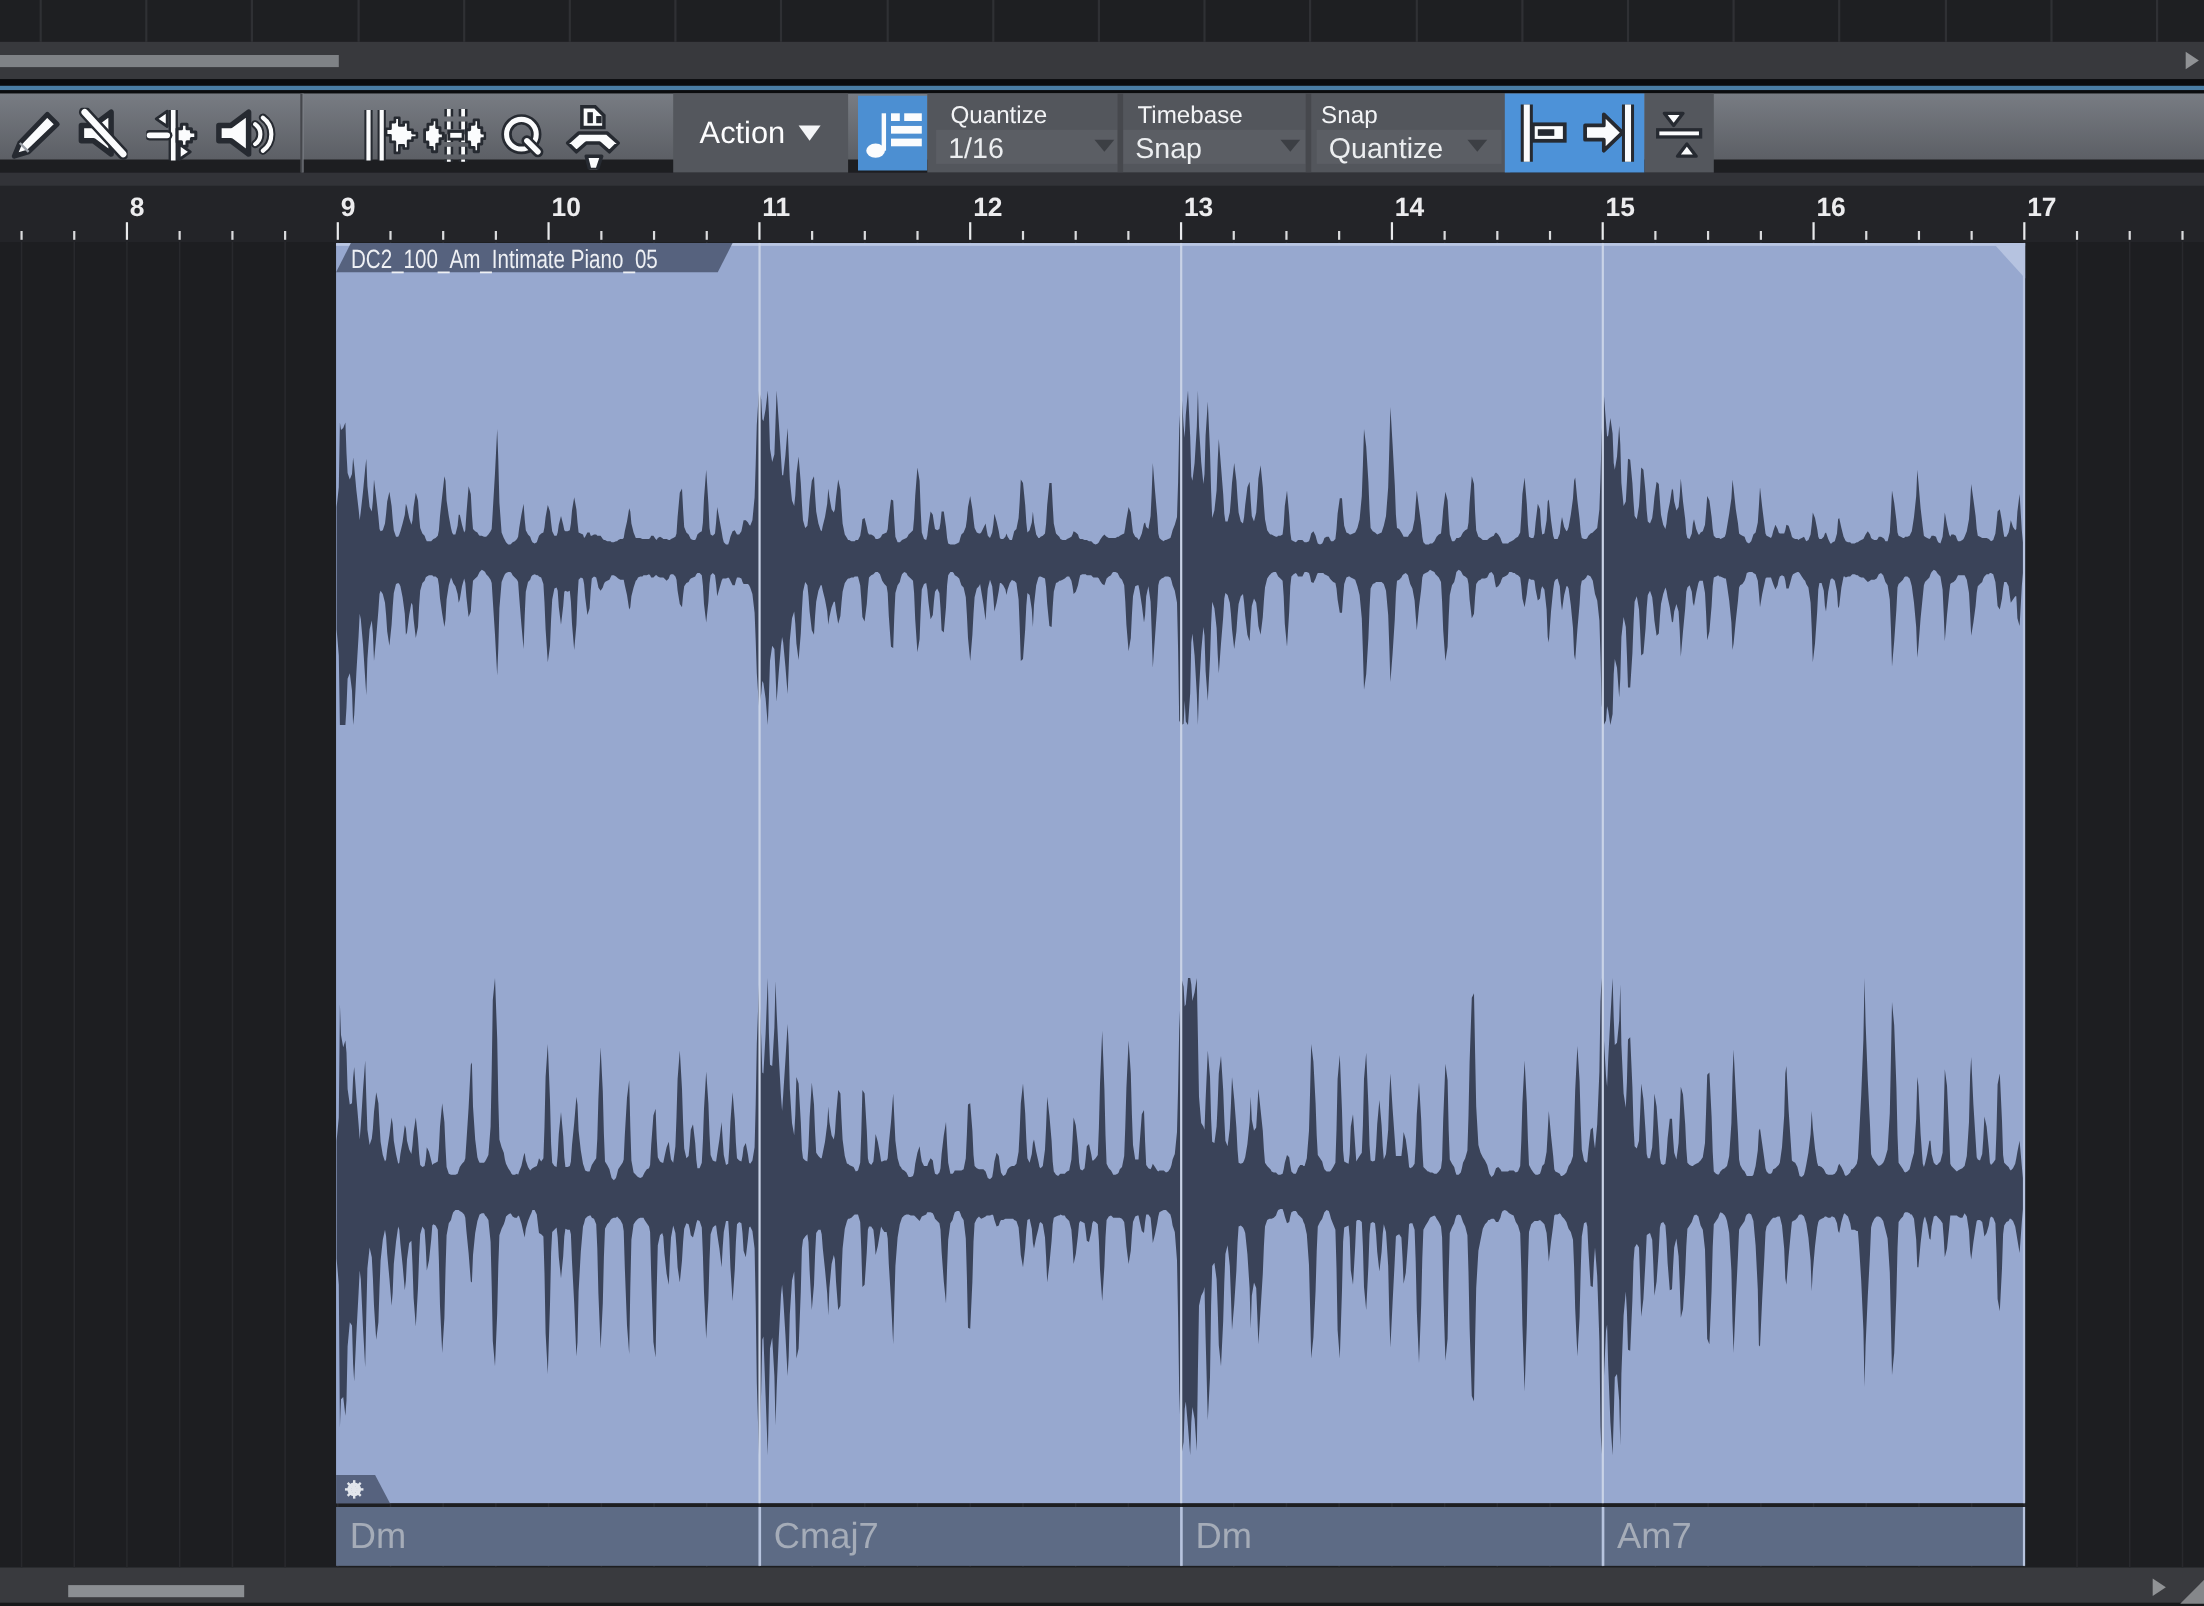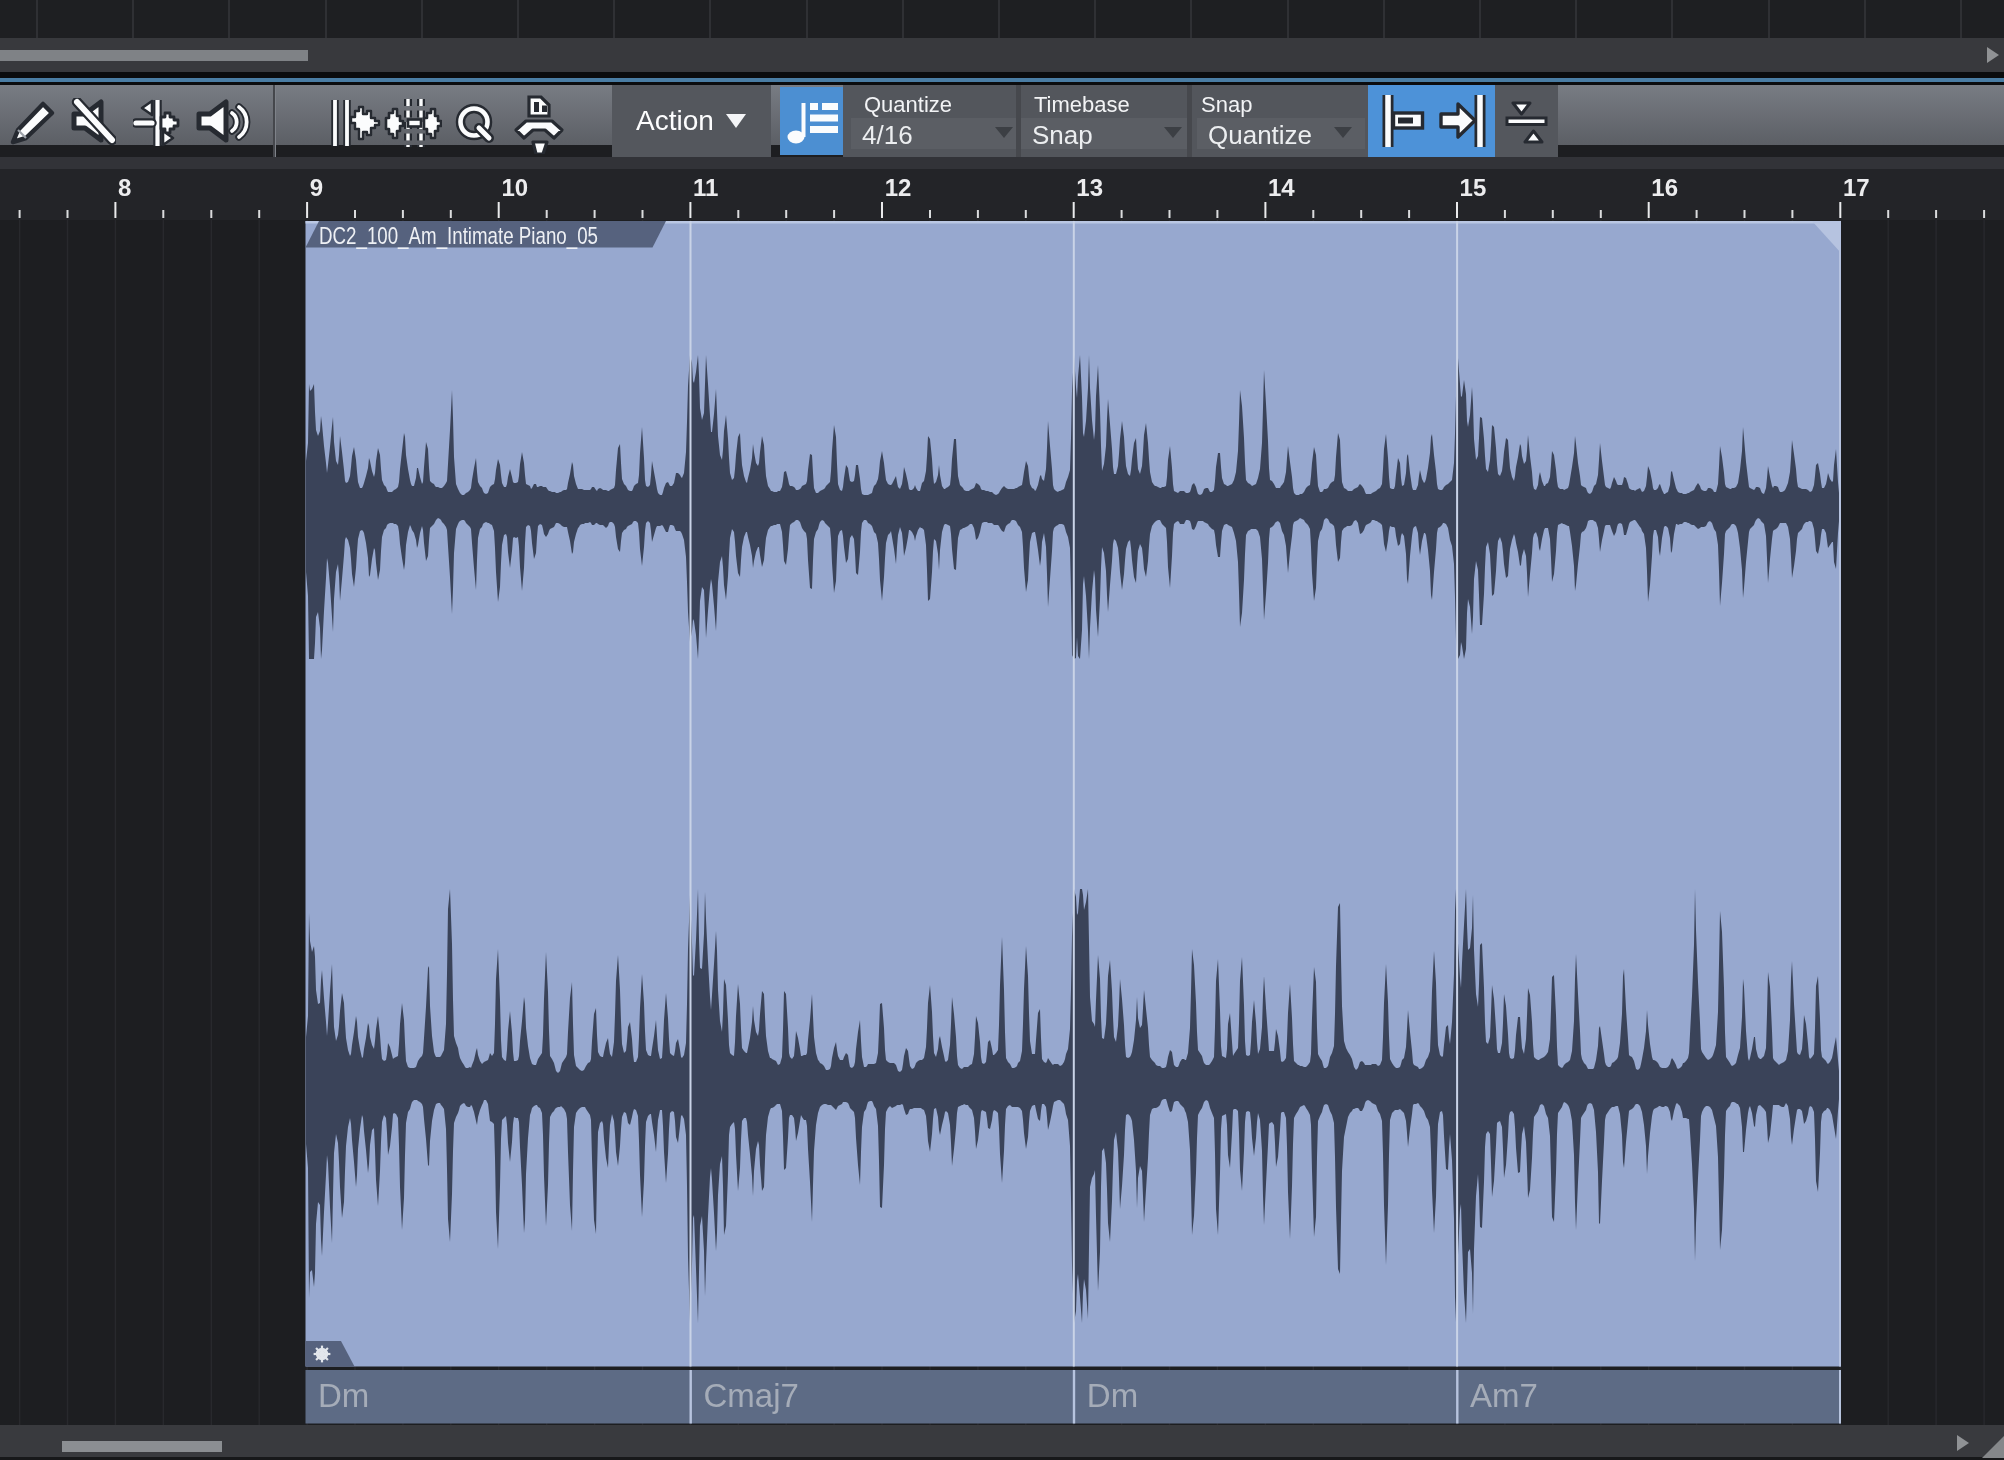--- a/index.html
+++ b/index.html
@@ -66,21 +66,21 @@
 <div class="abs" id="toolbar">
   <div class="divider" style="left:273px"></div>
   <div id="actionblk">
       <span id="actiontxt">Action</span>
       <div id="actionarr"></div>
     </div>
   <div id="bluebtn"></div>
   <div id="qtspanel">
     <span class="qlabel" style="left:21px">Quantize</span>
     <div class="qfield" style="left:8px;width:165px">
-        <span class="qval">4/16</span>
+        <span class="qval">1/16</span>
       </div>
     <span class="qlabel" style="left:191px">Timebase</span>
     <div class="qfield" style="left:178px;width:166px">
         <span class="qval">Snap</span>
       </div>
     <span class="qlabel" style="left:358px">Snap</span>
     <div class="qfield" style="left:354px;width:168px">
         <span class="qval">Quantize</span>
       </div>
     <div class="qdiv" style="left:173px"></div>

